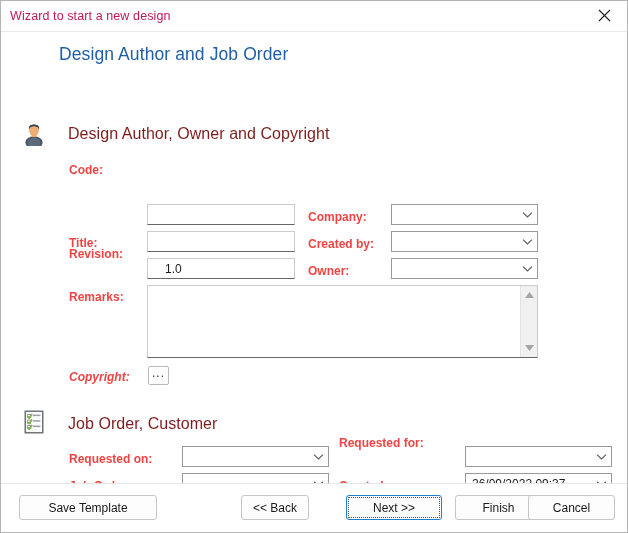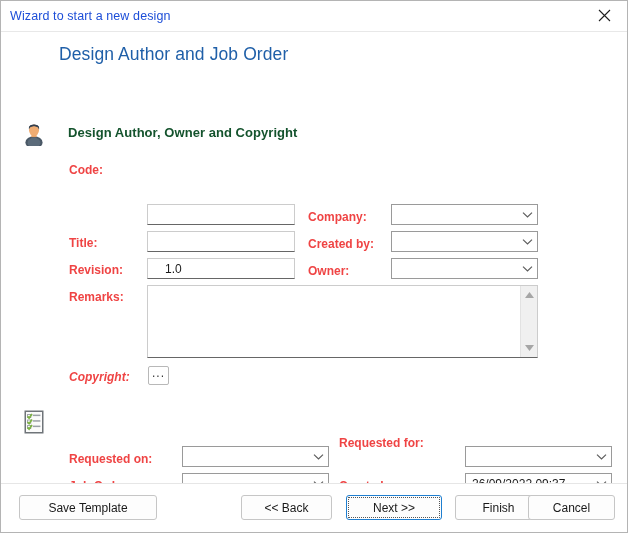--- a/index.html
+++ b/index.html
@@ -33,21 +33,21 @@
     flex: 0 0 30px;
     display: flex;
     align-items: center;
     background: #ffffff;
     border-bottom: 1px solid #e8e8e8;
     position: relative;
   }
   .titlebar-text {
     padding-left: 9px;
     font-size: 12.5px;
-    color: #1d4ed8;
+    color: #be185d;
     letter-spacing: 0.1px;
   }
   .close-btn {
     position: absolute;
     right: 0;
     top: 0;
     width: 45px;
     height: 29px;
     display: flex;
     align-items: center;
@@ -77,23 +77,23 @@
     flex: 1 1 auto;
   }
 
   .section-icon {
     position: absolute;
     width: 26px;
     height: 26px;
   }
   .section-head {
     position: absolute;
-    color: #14532d;
-    font-size: 13px;
-    font-weight: bold;
+    color: #7f1d1d;
+    font-size: 16px;
+    font-weight: normal;
     letter-spacing: 0.05px;
   }
 
   .fld-label {
     position: absolute;
     color: #ef4444;
     font-size: 12px;
     font-weight: bold;
     white-space: nowrap;
   }
@@ -260,21 +260,21 @@
       </svg>
     </div>
     <div class="section-head" style="left:67px; top:47px;">Design Author, Owner and Copyright</div>
 
     <div class="fld-label" style="left:68px; top:45.5px; margin-top:39px;">Code:</div>
     <input class="txtbox" style="left: 146px; top: 126px; width: 148px; height: 21px;" value="">
 
     <div class="fld-label" style="left:68px; top:158px;">Title:</div>
     <input class="txtbox" style="left: 146px; top: 153px; width: 148px; height: 21px;" value="">
 
-    <div class="fld-label" style="left:68px; top:185px;">Revision:</div>
+    <div class="fld-label" style="left:68px; top:169px;">Revision:</div>
     <input class="txtbox" style="left: 146px; top: 180px; width: 148px; height: 21px;" value="1.0">
 
     <div class="fld-label" style="left:307px; top:132px;">Company:</div>
     <div class="combo" style="left:390px; top:126px; width:147px; height:21px;">
       <div class="combo-value"></div>
       <div class="combo-arrow">
         <svg width="11" height="8" viewBox="0 0 11 8">
             <path d="M1,1.6 L5.5,6 L10,1.6" stroke="#5d5d5d" stroke-width="1.2" fill="none"></path>
           </svg>
       </div>
@@ -328,20 +328,21 @@
         <rect x="6.6" y="12" width="3.2" height="3.2" fill="#ffffff" stroke="#8a8f94" stroke-width="0.8"></rect>
         <rect x="6.6" y="17.4" width="3.2" height="3.2" fill="#ffffff" stroke="#8a8f94" stroke-width="0.8"></rect>
         <path d="M6.6,8.4 L8.1,10.1 L11,5.9" stroke="#7cb342" stroke-width="1.7" fill="none"></path>
         <path d="M6.6,14 L8.1,15.7 L11,11.5" stroke="#7cb342" stroke-width="1.7" fill="none"></path>
         <path d="M6.6,19.4 L8.1,21.1 L11,16.9" stroke="#7cb342" stroke-width="1.7" fill="none"></path>
         <rect x="11.8" y="6.6" width="7.6" height="1.5" fill="#9aa0a6"></rect>
         <rect x="11.8" y="12.2" width="7.6" height="1.5" fill="#9aa0a6"></rect>
         <rect x="11.8" y="17.6" width="7.6" height="1.5" fill="#9aa0a6"></rect>
       </svg>
     </div>
+    <div class="section-head" style="left:67px; top:337px;">Job Order, Customer</div>
 
     <div class="fld-label" style="left:68px; top:374px;">Requested on:</div>
     <div class="combo" style="left:181px; top:368px; width:147px; height:21px;">
       <div class="combo-value"></div>
       <div class="combo-arrow">
         <svg width="11" height="8" viewBox="0 0 11 8">
             <path d="M1,1.6 L5.5,6 L10,1.6" stroke="#5d5d5d" stroke-width="1.2" fill="none"></path>
           </svg>
       </div>
     </div>
@@ -386,19 +387,19 @@
       </div>
     </div>
 
     <div class="fld-label" style="left:338px; top:428px;">Demanded Time:</div>
     <input class="txtbox disabled" style="left: 464px; top: 422px; width: 147px; height: 21px;" disabled="" value="">
 
   </div>
 
   <div class="footer">
     <div class="btn" style="left:18px; width:138px;">Save Template</div>
-    <div class="btn" style="left:240px; width:91px;">&lt;&lt; Back</div>
+    <div class="btn" style="left:240px; width:68px;">&lt;&lt; Back</div>
     <div class="btn default" style="left:345px; width:96px;">Next &gt;&gt;</div>
     <div class="btn" style="left:431px; width:87px;margin-left:23px;">Finish</div>
     <div class="btn" style="left:527px; width:87px;">Cancel</div>
   </div>
 
 </div>
 
 </body></html>

